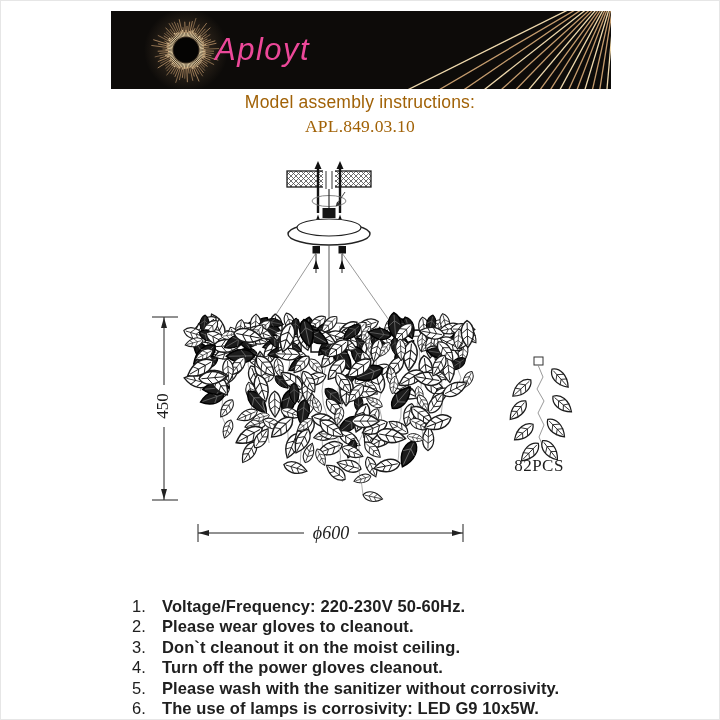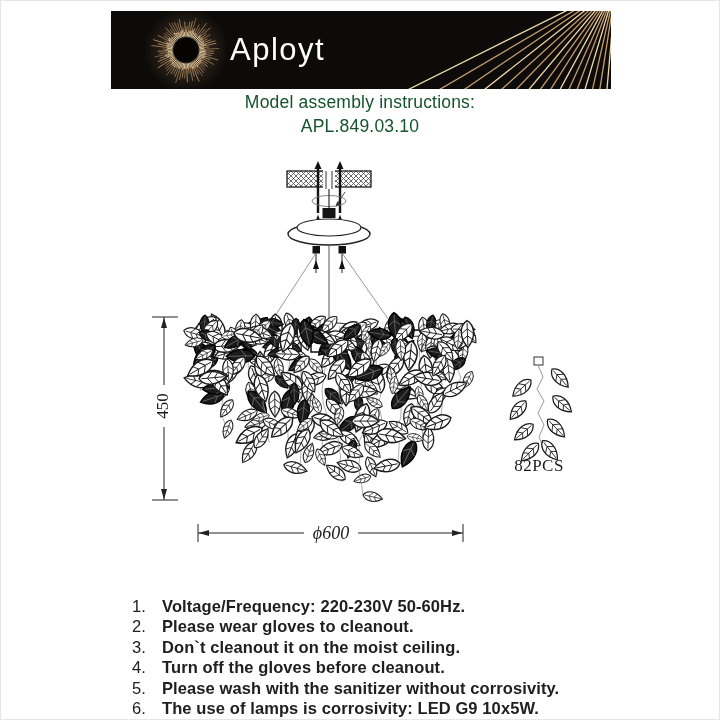--- a/index.html
+++ b/index.html
@@ -8,27 +8,27 @@
     border:1px solid #e6e6e6;background:#fff;overflow:hidden;
     font-family:"Liberation Sans",sans-serif;
   }
   
   .banner{
     position:absolute;left:110px;top:10px;width:500px;height:78px;
     background:#0d0b09;overflow:hidden;
   }
   .banner svg{position:absolute;left:0;top:0;}
   .brand{
-    position:absolute;left:119px;top:50%;transform:translateY(-50%);
-    color:#ffffff;font-size:31px;font-weight:300;letter-spacing:1.5px;
+    position:absolute;left:104px;top:50%;transform:translateY(-50%);
+    color:#ec4899;font-size:31px;font-weight:300;letter-spacing:1.5px;font-style:italic;
   }
   
-  .titles{position:absolute;left:0;top:91px;width:100%;text-align:center;color:#14532d;}
+  .titles{position:absolute;left:0;top:91px;width:100%;text-align:center;color:#a16207;}
   .titles .heading{font-size:17.5px;margin:0 0 3px 0;font-weight:500;letter-spacing:.2px;}
-  .titles .model{font-size:17.5px;margin:0;font-weight:500;letter-spacing:.2px;}
+  .titles .model{font-size:17.5px;margin:0;font-weight:500;letter-spacing:.2px;font-family:Liberation Serif, serif;}
   
   .diagram{position:absolute;left:100px;top:152px;width:520px;height:436px;}
   .dim-text{font-family:"Liberation Serif",serif;font-size:17px;fill:#1c1c1c;}
   .dia-text{font-family:"Liberation Serif",serif;font-size:18px;font-style:italic;fill:#1c1c1c;}
   .pcs-text{font-family:"Liberation Serif",serif;font-size:17px;fill:#1c1c1c;letter-spacing:.5px;}
   
   .instructions{position:absolute;left:131px;top:595px;width:565px;color:#202020;}
   .instr-row{display:flex;font-size:16.5px;line-height:20.4px;letter-spacing:.1px;}
   .instr-row .num{width:30px;flex:0 0 30px;}
   .instr-row .txt{flex:1;font-weight:bold;}
@@ -614,21 +614,21 @@
       <div class="instr-row">
         <span class="num">2.</span>
         <span class="txt">Please wear gloves to cleanout.</span>
       </div>
       <div class="instr-row">
         <span class="num">3.</span>
         <span class="txt">Don`t cleanout it on the moist ceiling.</span>
       </div>
       <div class="instr-row">
         <span class="num">4.</span>
-        <span class="txt">Turn off the gloves before cleanout.</span>
+        <span class="txt">Turn off the power gloves cleanout.</span>
       </div>
       <div class="instr-row">
         <span class="num">5.</span>
         <span class="txt">Please wash with the sanitizer without corrosivity.</span>
       </div>
       <div class="instr-row">
         <span class="num">6.</span>
         <span class="txt">The use of lamps is corrosivity: LED G9 10x5W.</span>
       </div>
     </div>

